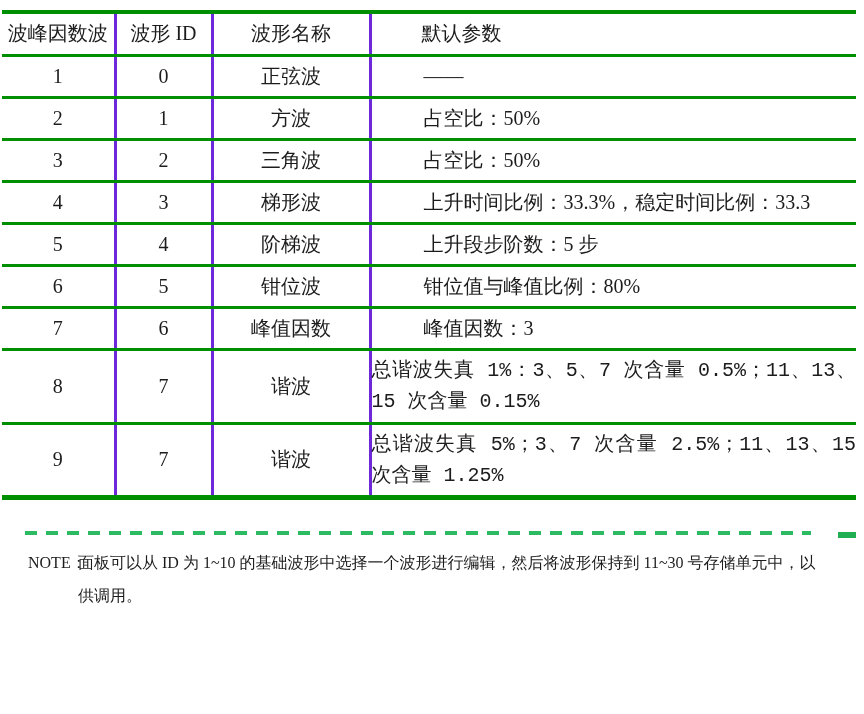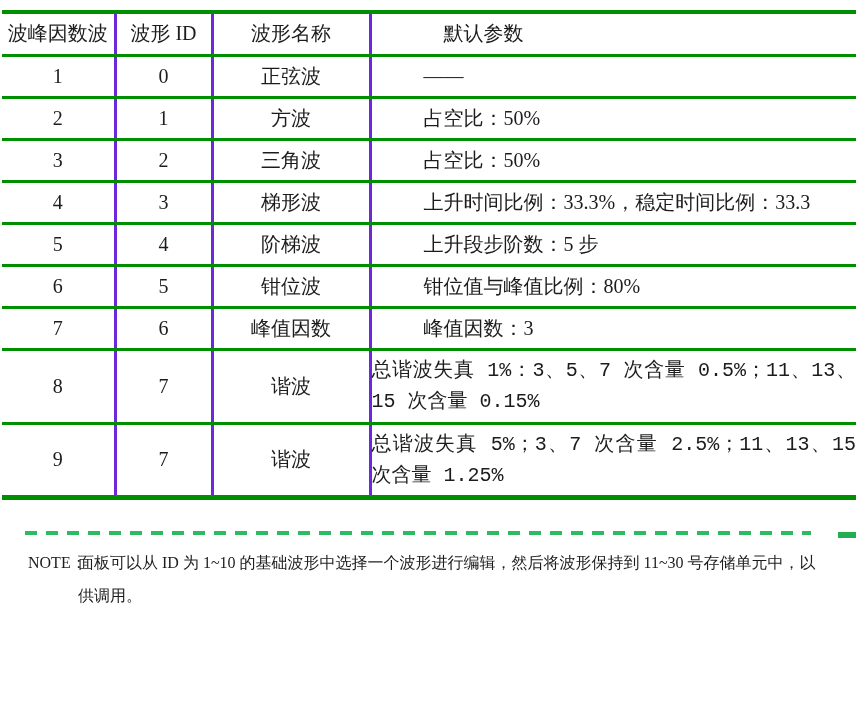--- a/index.html
+++ b/index.html
@@ -43,21 +43,21 @@
   col.c1 { width: 113px; }
   col.c2 { width: 97px;  }
   col.c3 { width: 158px; }
   col.c4 { width: 486px; }
 
   thead tr { height: 43px; }
   tbody tr { height: 42px; }
   tbody tr.tall { height: 74px; }
 
   thead th { font-weight: bold; text-align: center; }
-  thead th.h-param { text-align: left; padding-left: 72px; }
+  thead th.h-param { text-align: left; padding-left: 50px; }
 
   td.c-no, td.c-id, td.c-name { text-align: center; }
 
   td.c-param { text-align: left; padding: 6px 10px 6px 8px; line-height: 1.55; }
   td.c-param.indented { padding-left: 52px; }
   td.c-param.justified { text-align: justify; font-family: Liberation Mono, monospace; }
 
   
   .note-divider {
     position: relative;

